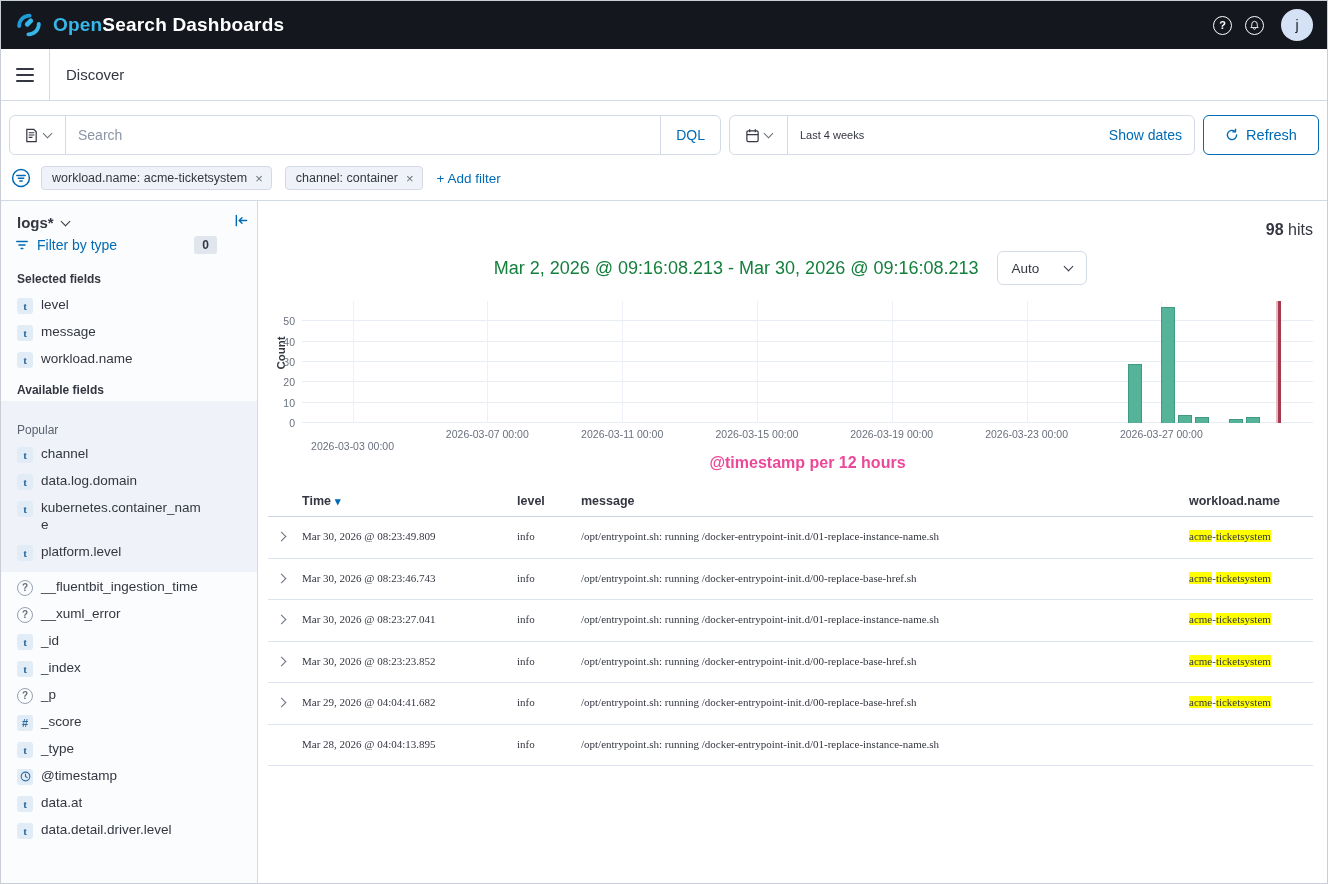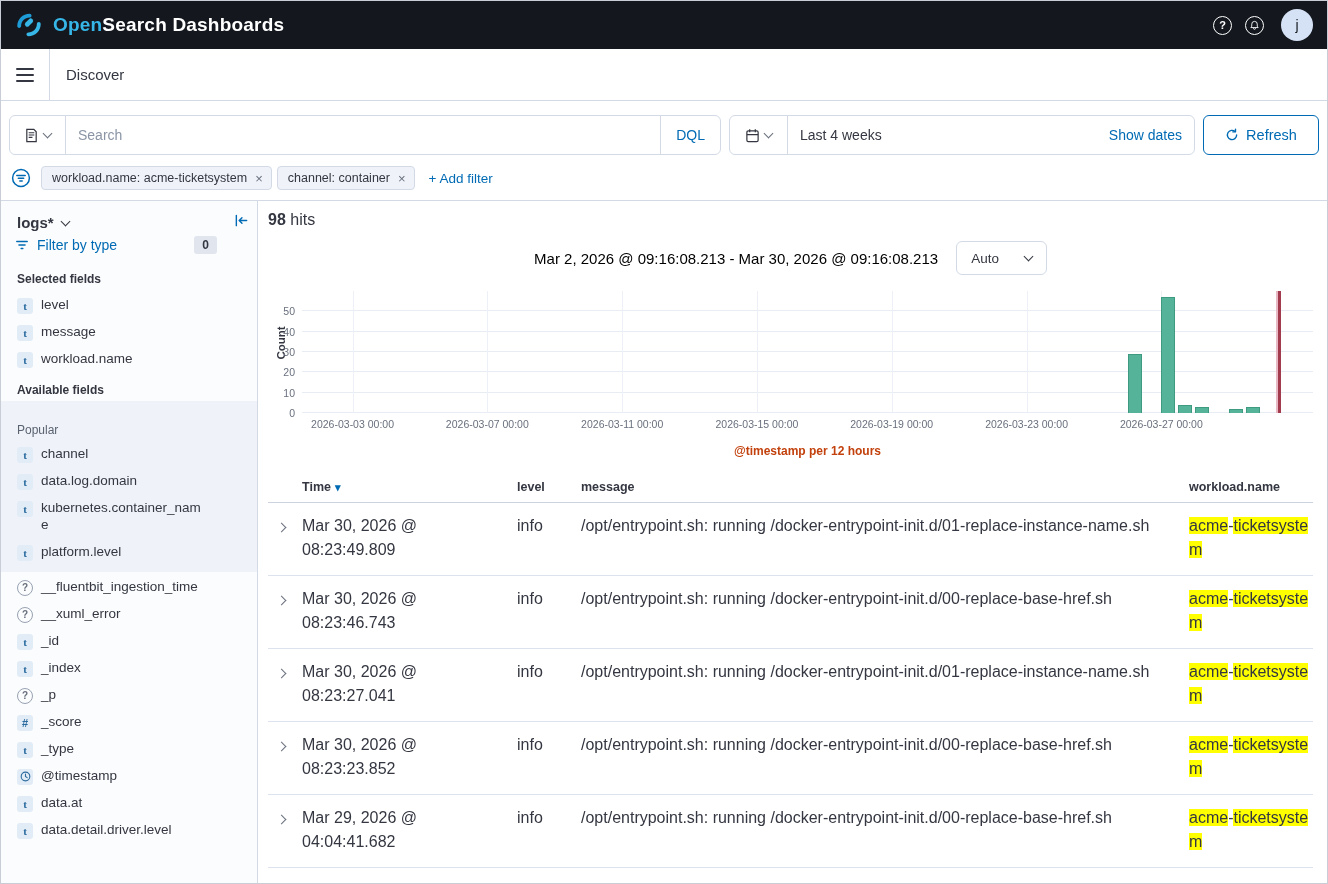--- a/index.html
+++ b/index.html
@@ -34,30 +34,30 @@
   .query-row { flex:0 0 54px; display:flex; align-items:center; gap:8px; padding:0 8px; border-bottom:0; margin-top:7px; }
   .search-group { flex:1.53 1 0; height:40px; display:flex; align-items:stretch; border:1px solid var(--border,#D3DAE6); border-radius:6px; background:#fff; overflow:hidden; }
   .sq-btn { width:56px; display:flex; align-items:center; justify-content:center; gap:5px; border-right:1px solid var(--border,#D3DAE6); color:#343741; }
   .sq-btn svg { width:15px; height:15px; }
   .search-input { flex:1; border:none; outline:none; padding:0 12px; font-size:14px; color:#343741; }
   .search-input::placeholder { color:#8b95a5; }
   .dql-btn { padding:0 15px; border-left:1px solid var(--border,#D3DAE6); color:var(--accent,#006BB4); font-size:14px; }
   .date-group { flex:1 1 0; height:40px; display:flex; align-items:center; border:1px solid var(--border,#D3DAE6); border-radius:6px; background:#fff; overflow:hidden; }
   .cal-btn { width:58px; height:100%; display:flex; align-items:center; justify-content:center; gap:5px; border-right:1px solid var(--border,#D3DAE6); color:#343741; }
   .cal-btn svg { width:15px; height:15px; }
-  .time-range { flex:1; text-align:left; padding:0 12px; font-size:14px; color:#343741; }
+  .time-range { flex:1; text-align:left; padding:0 12px; font-size:11px; color:#343741; }
   .show-dates { padding:0 12px; color:var(--accent,#006BB4); font-size:14px; white-space:nowrap; }
   .refresh-btn { flex:0 0 116px; height:40px; border:1px solid var(--accent,#006BB4); border-radius:6px; color:var(--accent,#006BB4); font-size:14.5px; font-weight:500; display:flex; align-items:center; justify-content:center; gap:7px; background:#fff; }
   .refresh-btn svg { width:14px; height:14px; }
 
   
   .filter-row { flex:0 0 38px; display:flex; align-items:center; gap:8px; padding:4px 8px 10px; border-bottom:1px solid var(--border,#D3DAE6); }
   .gfilter { width:24px; height:24px; display:flex; align-items:center; justify-content:center; color:var(--accent,#006BB4); }
   .gfilter svg { width:20px; height:20px; }
-  .pills { display:flex; gap:5px; }
+  .pills { display:flex; gap:13px; }
   .pill { display:flex; align-items:center; gap:8px; background:#EFF2F9; border:1px solid var(--border,#D3DAE6); border-radius:4px; padding:4px 8px 4px 10px; font-size:12.5px; color:#343741; }
   .pill-x { color:#69707D; font-size:13px; line-height:1; }
   .add-filter { color:var(--accent,#006BB4); font-size:13.5px; margin-left:6px; }
 
   
   .main { flex:1; display:flex; overflow:hidden; }
 
   
   .sidebar { flex:0 0 257px; border-right:1px solid var(--border,#D3DAE6); background:#FBFCFD; overflow:hidden; padding-top:12px; }
   .sb-head { display:flex; align-items:center; padding:0 8px 0 16px; }
@@ -77,44 +77,44 @@
   .ficon { flex:none; width:16px; height:16px; border-radius:3px; background:#E2ECF6; color:#2A6A9E; font-size:11px; font-weight:700; line-height:16px; text-align:center; margin-top:1px; font-family:"Liberation Serif",serif; }
   .ficon.type-unknown { background:transparent; border:1px solid #98A2B3; border-radius:50%; color:#69707D; font-size:10px; line-height:13px; font-family:"Liberation Sans",sans-serif; }
   .ficon.type-number { font-family:"Liberation Sans",sans-serif; }
   .ficon.type-date { display:flex; align-items:center; justify-content:center; color:#2A6A9E; }
   .fname { font-size:13.5px; color:#343741; line-height:1.25; max-width:160px; overflow-wrap:anywhere; }
   .popular-block { background:var(--popular-bg,#EFF3F9); padding:6px 0 4px; margin-top:2px; }
   .popular-label { font-size:12px; color:#5A6270; margin:16px 16px 2px; }
 
   
   .content { flex:1; overflow:hidden; padding:10px 14px 0 10px; display:flex; flex-direction:column; }
-  .hits { text-align:left; font-size:16px; }
+  .hits { text-align:right; font-size:16px; margin-top:10px; }
   .hits-n { font-weight:700; }
   .subtitle-row { display:flex; align-items:center; justify-content:center; gap:18px; margin-top:12px; }
-  .date-range { font-size:15px; font-weight:500; color:#000000; }
+  .date-range { font-size:18px; font-weight:500; color:#15803d; }
   .interval-select { border:1px solid var(--border,#D3DAE6); border-radius:6px; background:#fff; height:34px; padding:0 14px; display:flex; align-items:center; gap:26px; font-size:13.5px; color:#343741; }
 
   
   .chart { margin-top:16px; position:relative; }
   .ylab { position:absolute; left:-4px; top:46px; transform:rotate(-90deg); transform-origin:center; font-size:11.5px; font-weight:700; color:#343741; }
   .plot { position:relative; margin-left:34px; height:122px; }
   .gridline-h { position:absolute; left:0; right:0; height:1px; background:#E8ECF3; }
   .gridline-v { position:absolute; top:0; bottom:0; width:1px; background:#EDF0F6; }
   .ytick { position:absolute; right:calc(100% + 7px); transform:translateY(50%); font-size:10.5px; color:#69707D; }
   .hist-bar { position:absolute; bottom:0; width:1.4%; background:var(--bar-green,#54B399); border:1px solid #3E9B82; border-bottom:none; }
   .time-marker { position:absolute; top:0; bottom:0; width:5px; background:linear-gradient(to right,#E8B9C4 0 2px,var(--time-marker-red,#A23B4E) 2px 5px); }
   .xaxis { position:relative; margin-left:34px; height:20px; margin-top:5px; }
   .xtick { position:absolute; transform:translateX(-50%); font-size:10.5px; color:#69707D; white-space:nowrap; }
-  .xtitle { text-align:center; font-size:12px; font-weight:700; color:#c2410c; margin:6px 0 2px 34px; }
+  .xtitle { text-align:center; font-size:16px; font-weight:700; color:#ec4899; margin:6px 0 2px 34px; }
 
   
   .results-table { width:100%; border-collapse:collapse; table-layout:fixed; margin-top:12px; }
   .results-table th { text-align:left; font-size:12.5px; font-weight:700; color:#343741; padding:8px 4px; border-bottom:1px solid #CBD3DF; }
   .sort { color:var(--accent,#006BB4); margin-left:4px; font-size:11px; }
-  .results-table td { vertical-align:top; padding:11px 4px 13px; border-top:1px solid #DDE3EE; font-family:Liberation Sans, sans-serif; font-size:16px; line-height:1.5; color:#343741; }
+  .results-table td { vertical-align:top; padding:11px 4px 13px; border-top:1px solid #DDE3EE; font-family:Liberation Serif, serif; font-size:11px; line-height:1.5; color:#343741; }
   .results-table tbody tr:first-child td { border-top:none; }
   .results-table tbody tr:last-child td { border-bottom:1px solid #DDE3EE; }
   .c-exp-cell { padding-top:12px; }
   .chev { width:7px; height:7px; border-top:1.6px solid #69707D; border-right:1.6px solid #69707D; transform:rotate(45deg); display:inline-block; margin-left:6px; }
   .c-wl-cell { overflow-wrap:anywhere; word-break:break-all; }
   mark { background:var(--highlight-yellow,#FFFF00); color:inherit; padding:0; }
 
   .chevron-down { width:7px; height:7px; border-right:1.5px solid #69707D; border-bottom:1.5px solid #69707D; transform:rotate(45deg); display:inline-block; margin-top:-3px; }
   .chevron-down.dark { border-color:#343741; }
 </style>
@@ -371,21 +371,21 @@
             <div class="gridline-v" style="left: 85%;"></div>
             <div class="hist-bar" title="2026-03-26 00:00 — 29" style="left: 81.67%; height: 48.3333%;"></div>
             <div class="hist-bar" title="2026-03-27 00:00 — 57" style="left: 85%; height: 95%;"></div>
             <div class="hist-bar" title="2026-03-27 12:00 — 4" style="left: 86.67%; height: 6.66667%;"></div>
             <div class="hist-bar" title="2026-03-28 00:00 — 3" style="left: 88.33%; height: 5%;"></div>
             <div class="hist-bar" title="2026-03-29 00:00 — 2" style="left: 91.67%; height: 3.33333%;"></div>
             <div class="hist-bar" title="2026-03-30 00:00 — 3" style="left: 93.33%; height: 5%;"></div>
             <div class="time-marker" style="left: 96.3%;"></div>
           </div>
         <div class="xaxis">
-            <div class="xtick" style="left: 5%;">2026-03-03 00:00</div>
+            <div class="xtick" style="left: 5%; margin-top: 12px;">2026-03-03 00:00</div>
             <div class="xtick" style="left: 18.33%;">2026-03-07 00:00</div>
             <div class="xtick" style="left: 31.67%;">2026-03-11 00:00</div>
             <div class="xtick" style="left: 45%;">2026-03-15 00:00</div>
             <div class="xtick" style="left: 58.33%;">2026-03-19 00:00</div>
             <div class="xtick" style="left: 71.67%;">2026-03-23 00:00</div>
             <div class="xtick" style="left: 85%;">2026-03-27 00:00</div>
           </div>
         <div class="xtitle">@timestamp per 12 hours</div>
       </div>
 

